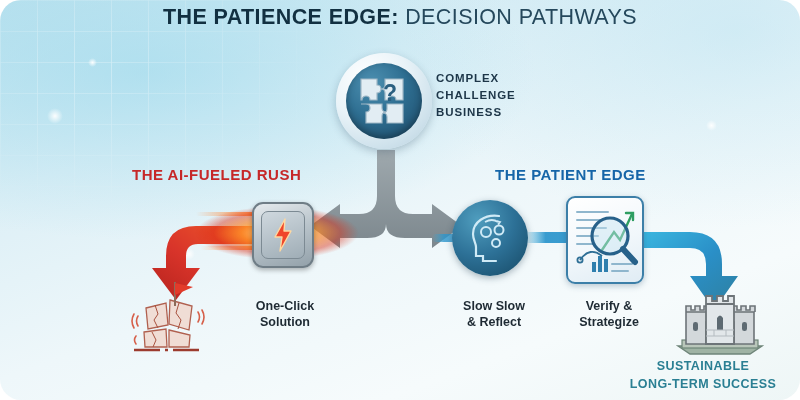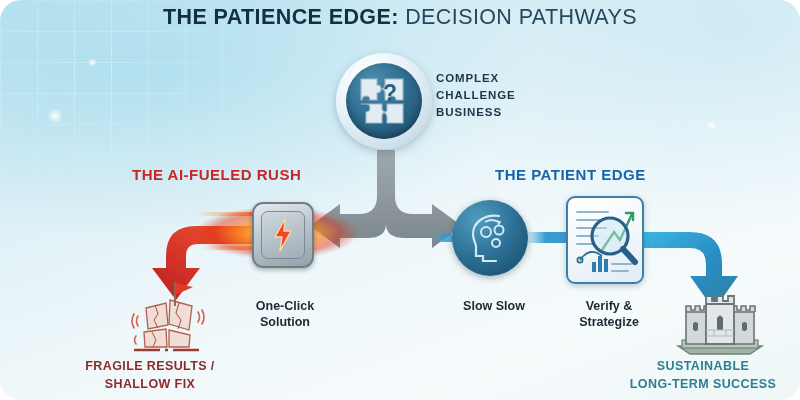--- a/index.html
+++ b/index.html
@@ -309,41 +309,38 @@
         <path d="M16,44 q-3,5 0,10"></path>
           <path d="M12,42 q-4,7 0,14"></path>
         <path d="M76,40 q3,5 0,10"></path>
           <path d="M80,38 q4,7 0,14"></path>
         <path d="M14,64 q-3,4 0,8"></path>
       </g>
 
       <line x1="12" y1="78" x2="84" y2="78" stroke="#9c3b2e" stroke-width="2.4" stroke-dasharray="26 5 3 5 26"></line>
     </svg>
   </div>
-  <div class="outcome" id="out-left">
-    <div>FRAGILE RESULTS /</div>
-    <div>SHALLOW FIX</div>
-  </div>
 
   <div class="icon-abs" id="icon-brain">
     <div id="brain-disc">
       <svg width="54" height="52" viewBox="0 0 54 52">
         <path d="M36,4 C22,2 10,10 10,22 C10,28 13,31 13,35 L13,44 L20,44 L20,49 L33,49" fill="none" stroke="#cfeaf6" stroke-width="2.2" stroke-linecap="round"></path>
         <g fill="none" stroke="#cfeaf6" stroke-width="2">
           <circle cx="23" cy="20" r="5"></circle>
           <circle cx="36" cy="18" r="4.5"></circle>
           <circle cx="33" cy="31" r="4"></circle>
         </g>
         <path d="M22,10 q7,-4 13,0" fill="none" stroke="#cfeaf6" stroke-width="1.8"></path>
         <path d="M34,9 l3,1 l-2,2.6" fill="none" stroke="#cfeaf6" stroke-width="1.8"></path>
       </svg>
     </div>
   </div>
   <div class="caption" id="cap-slowdown">
     <div>Slow Slow</div>
+    <div>&amp; Reflect</div>
   </div>
 
   <div class="icon-abs" id="icon-doc">
     <div id="doc-card">
       <svg width="74" height="84" viewBox="0 0 74 84">
         <g stroke="#8fb6cd" stroke-width="2" stroke-linecap="round">
           <line x1="9" y1="14" x2="40" y2="14"></line>
           <line x1="9" y1="22" x2="32" y2="22"></line>
           <line x1="9" y1="30" x2="38" y2="30"></line>
           <line x1="9" y1="38" x2="30" y2="38"></line>

